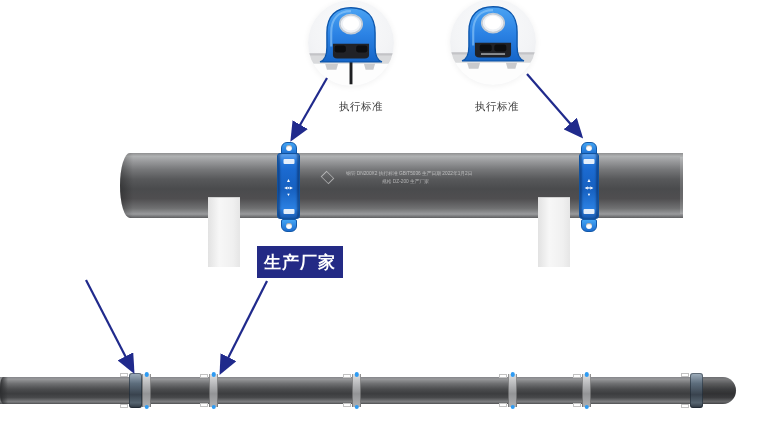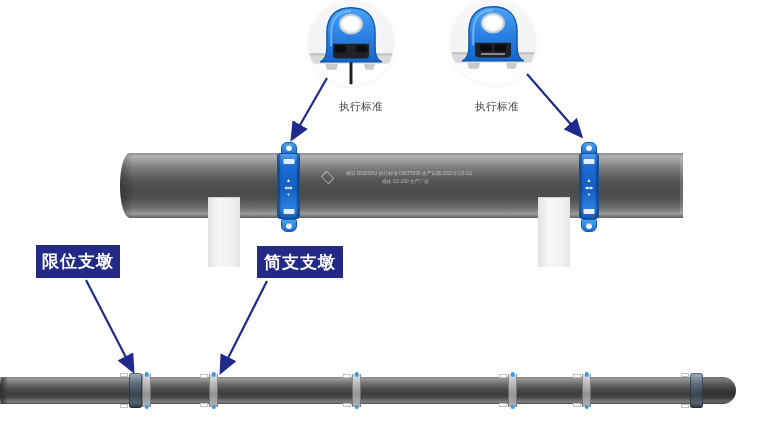--- a/index.html
+++ b/index.html
@@ -205,22 +205,21 @@
       <span class="mthumb">▲</span>
       <span class="marr">◀●▶</span>
       <span class="mchev">▼</span>
       <span class="mtag bb"></span>
     </div>
     <div class="lug b">
         <i class="hole"></i>
       </div>
   </div>
 
-  <div class="label-box lb1">限位支墩</div>
-  <div class="label-box lb2">简支支墩</div>
+  <div class="label-box lb2">生产厂家</div>
 
   <div class="pipe-bot">
     <div class="pipe-bot-capL"></div>
     <div class="pipe-bot-seg"></div>
   </div>
 
   <div class="dclamp d1">
     <span class="tag tagT"></span>
     <span class="tag tagB"></span>
   </div>

